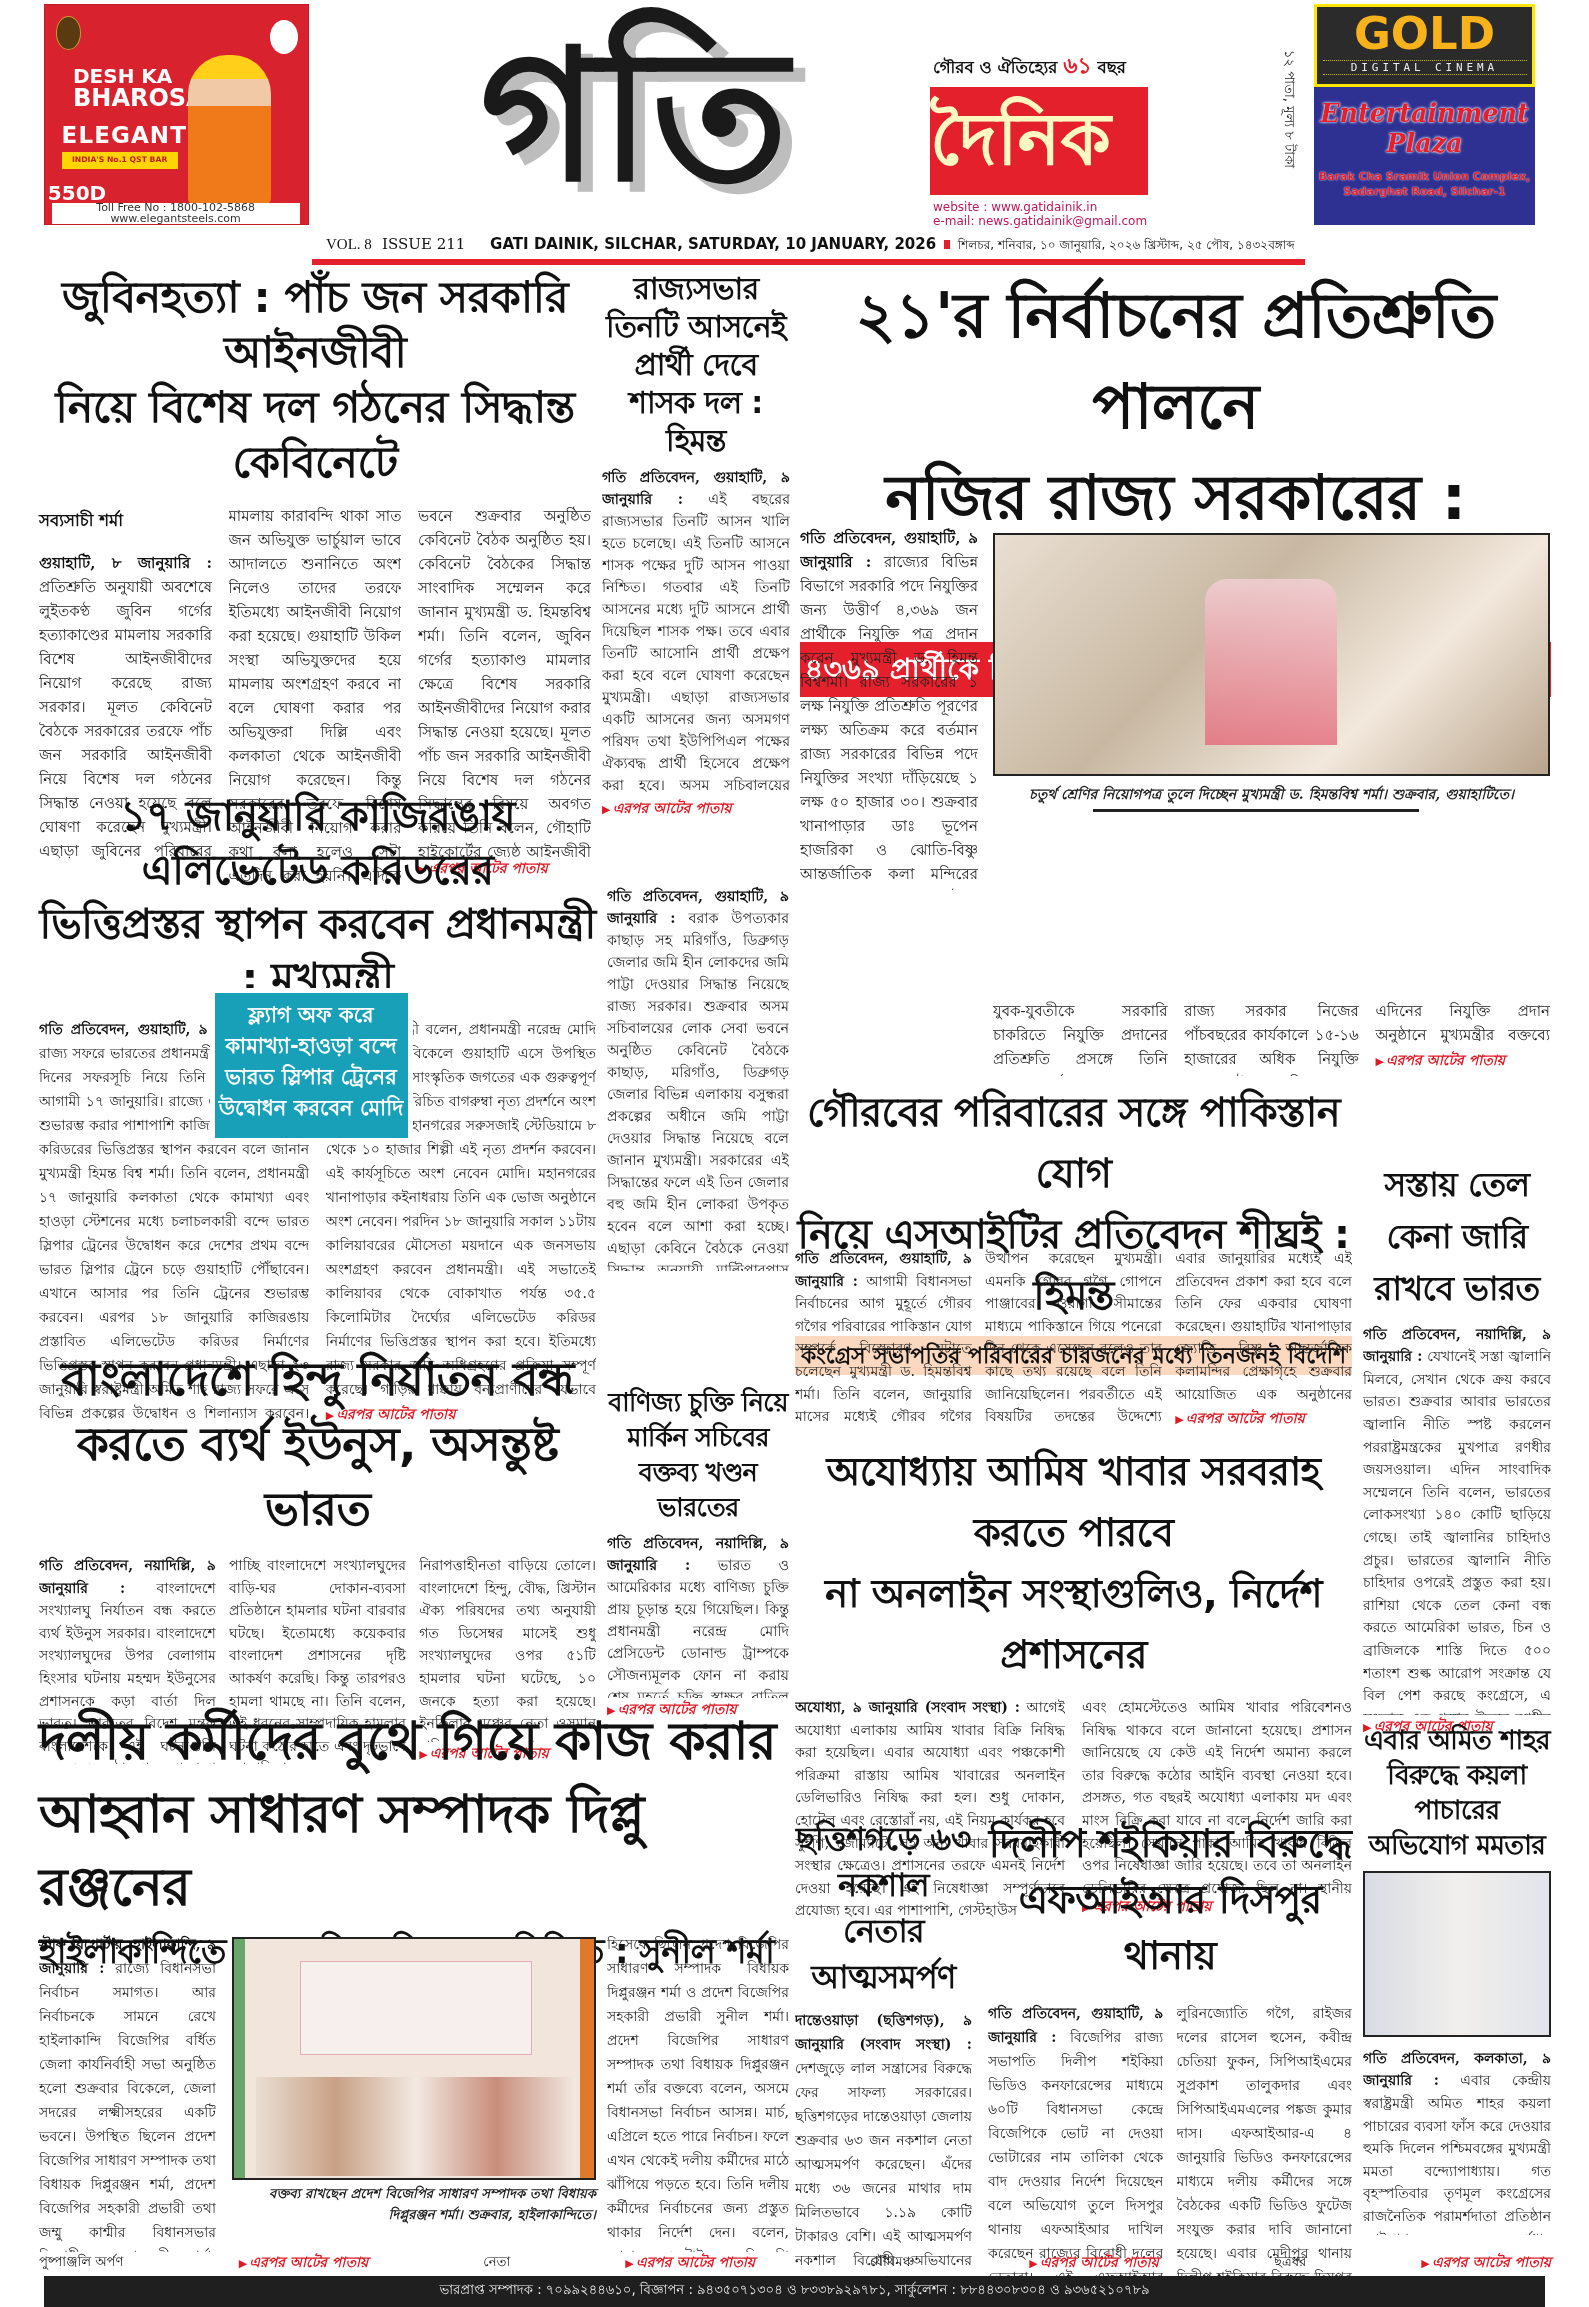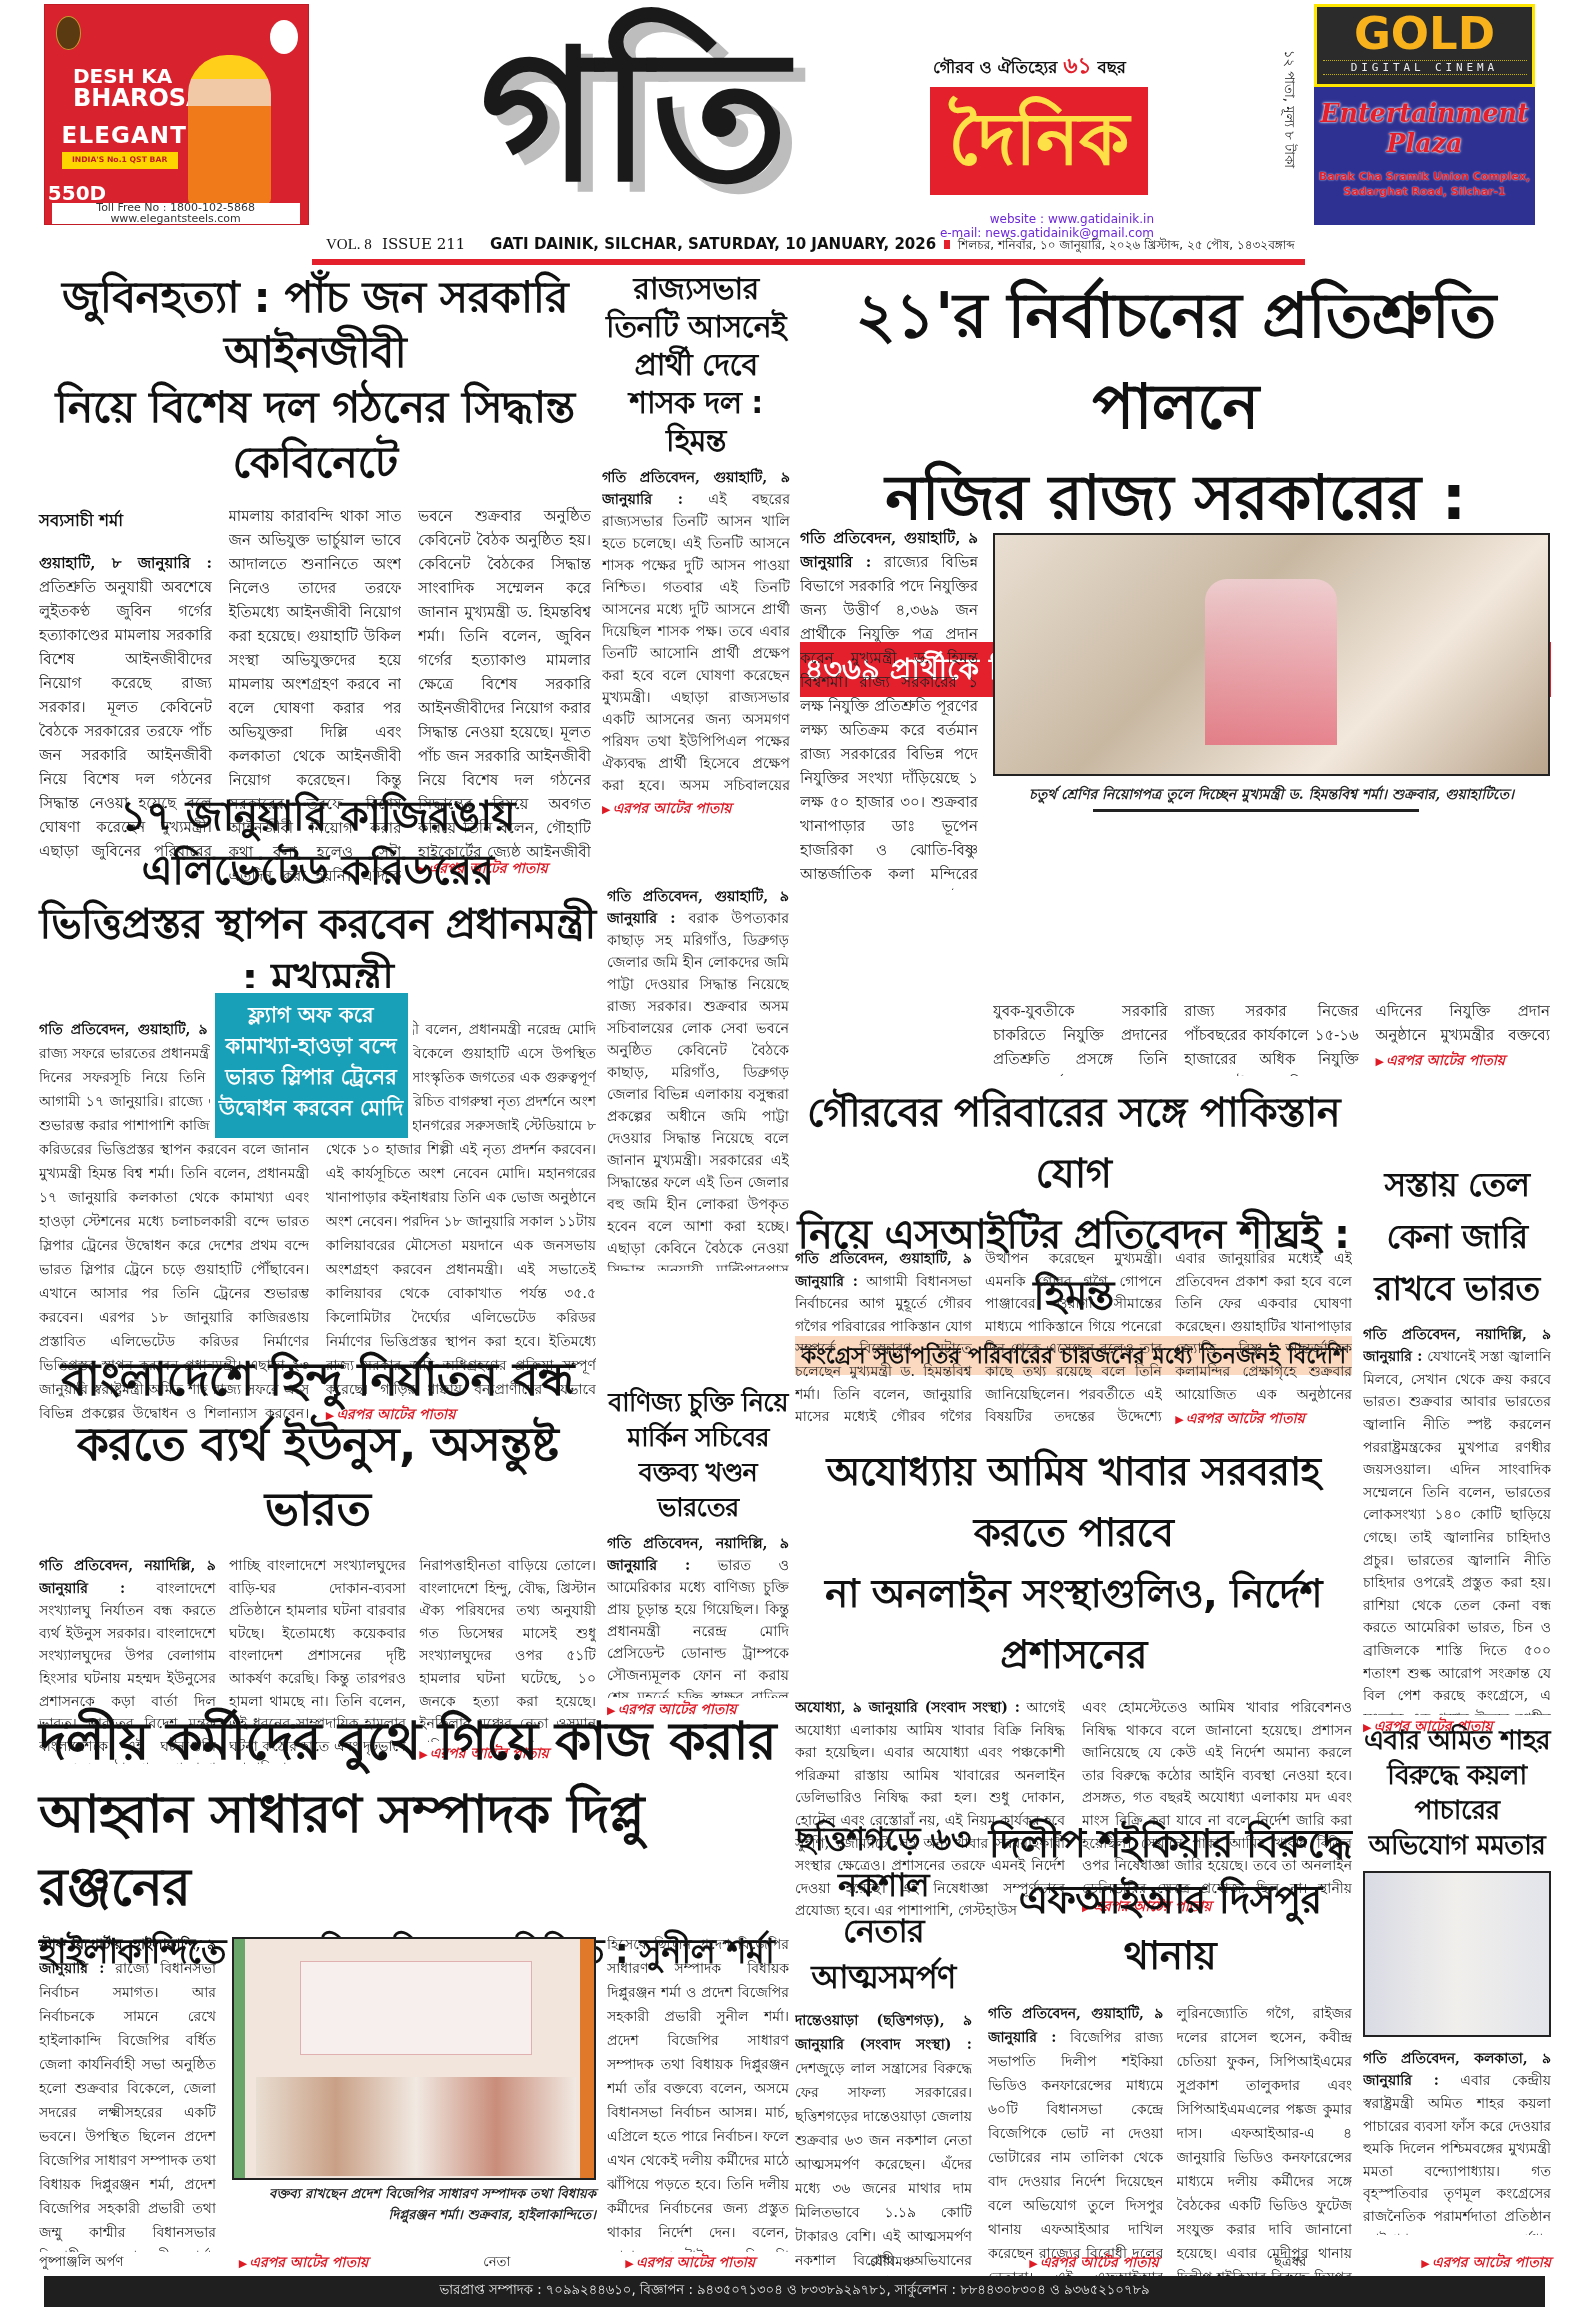--- a/index.html
+++ b/index.html
@@ -13,21 +13,21 @@
   .cont::before{content:"\25B6";font-size:11px;margin-right:2.2px}
   .cols{display:flex;gap:16.6px}
   .cols>div{flex:1}
   .photo{border:2.2px solid #222;background:linear-gradient(135deg,#e9dfd2,#c8b8a2 40%,#f2e8dc 70%,#b9a48c)}
   .caption{font-family:"DejaVu Serif",serif;font-style:italic;font-weight:bold;font-size:14px;color:#222;text-align:center}
   .rule{height:4.4px;background:#222}
   
   .ad-left{left:44px;top:4.4px;width:265px;height:221px;background:#d8232f;border:1.7px solid #c11b26;color:#fff;overflow:hidden}
   .ad-right{left:1314px;top:4.4px;width:221px;height:221px;background:#2e3192;overflow:hidden}
   .logo{left:419px;top:11px;width:430px;height:210px;font-size:182px;font-weight:bold;color:#1a1a1a;text-shadow:12px 10px 0 #bdbdbd;line-height:210px;text-align:center}
-  .dainik-box{left:930px;top:87px;width:218px;height:108px;background:#e3202c;color:#fde047;font-size:72px;font-weight:bold;text-align:center;line-height:105px}
+  .dainik-box{left:930px;top:87px;width:218px;height:108px;background:#e3202c;color:#fef9c3;font-size:72px;font-weight:bold;text-align:left;line-height:105px}
 </style>
 </head>
 <body>
 
 <div class="abs ad-left">
   <div class="abs" style="left:11px;top:11px;width:25.4px;height:34px;border-radius:50%;background:#5a3a10;border:1.7px solid #c99a2e"></div>
   <div class="abs" style="right:10px;top:14.3px;width:28px;height:34px;border-radius:50%;background:#fff"></div>
   <div class="abs" style="left:28px;top:60px;font:bold 20px 'DejaVu Sans',sans-serif;line-height:22px">
     <div>DESH KA</div>
     <div style="font-size:24px">BHAROSA</div>
@@ -43,21 +43,21 @@
 </div>
 
 <div class="abs logo">গতি</div>
 
 <div class="abs" style="left:933px;top:48px;width:221px;font:bold 16.6px 'DejaVu Sans',sans-serif;white-space:nowrap">
   <span>গৌরব ও ঐতিহ্যের</span>
   <span style="color:#e3202c;font-size:22px">৬১</span>
   <span>বছর</span>
 </div>
 <div class="abs dainik-box">দৈনিক</div>
-<div class="abs" style="left:933px;top:212px;width:221px;text-align:right;font:12px 'DejaVu Sans',sans-serif;color:#6d28d9;line-height:14.3px">
+<div class="abs" style="left:933px;top:200px;width:221px;text-align:left;font:12px 'DejaVu Sans',sans-serif;color:#be185d;line-height:14.3px">
   <div>website : www.gatidainik.in</div>
   <div>e-mail: news.gatidainik@gmail.com</div>
 </div>
 <div class="abs" style="left:1280px;top:50px;width:20px;height:166px;writing-mode:vertical-rl;font:13.2px 'DejaVu Sans',sans-serif;color:#222">১২ পাতা, মূল্য ৮ টাকা</div>
 
 <div class="abs ad-right">
   <div class="abs" style="left:0;top:0;width:221px;height:83px;background:#2b2b2b;border:3.3px solid #ffe600;text-align:center">
     <div style="font:bold 45px 'DejaVu Sans',sans-serif;color:#f7b21c;line-height:53px">GOLD</div>
     <div style="font:11px 'DejaVu Sans Mono',monospace;color:#eee;letter-spacing:3.9px;border-top:1.7px dotted #c6b200;border-bottom:1.7px dotted #c6b200;margin:0 5.5px">DIGITAL CINEMA</div>
   </div>

